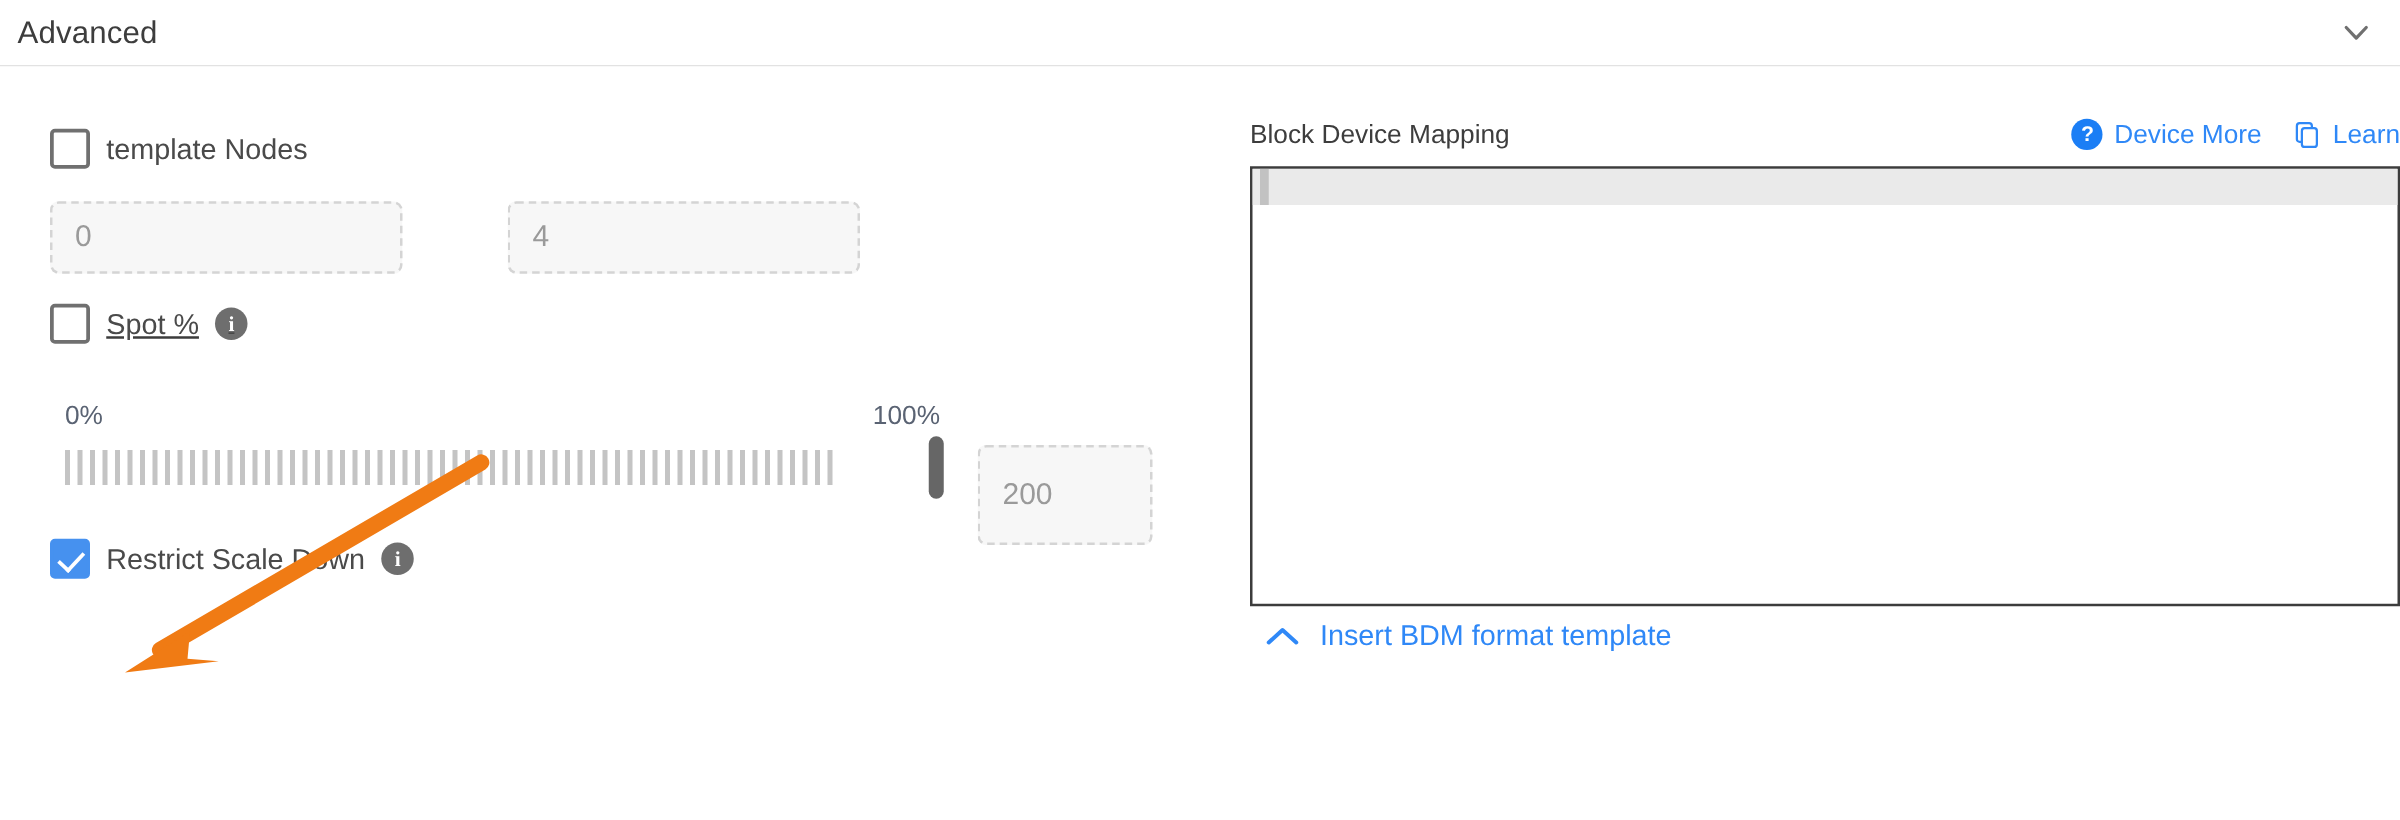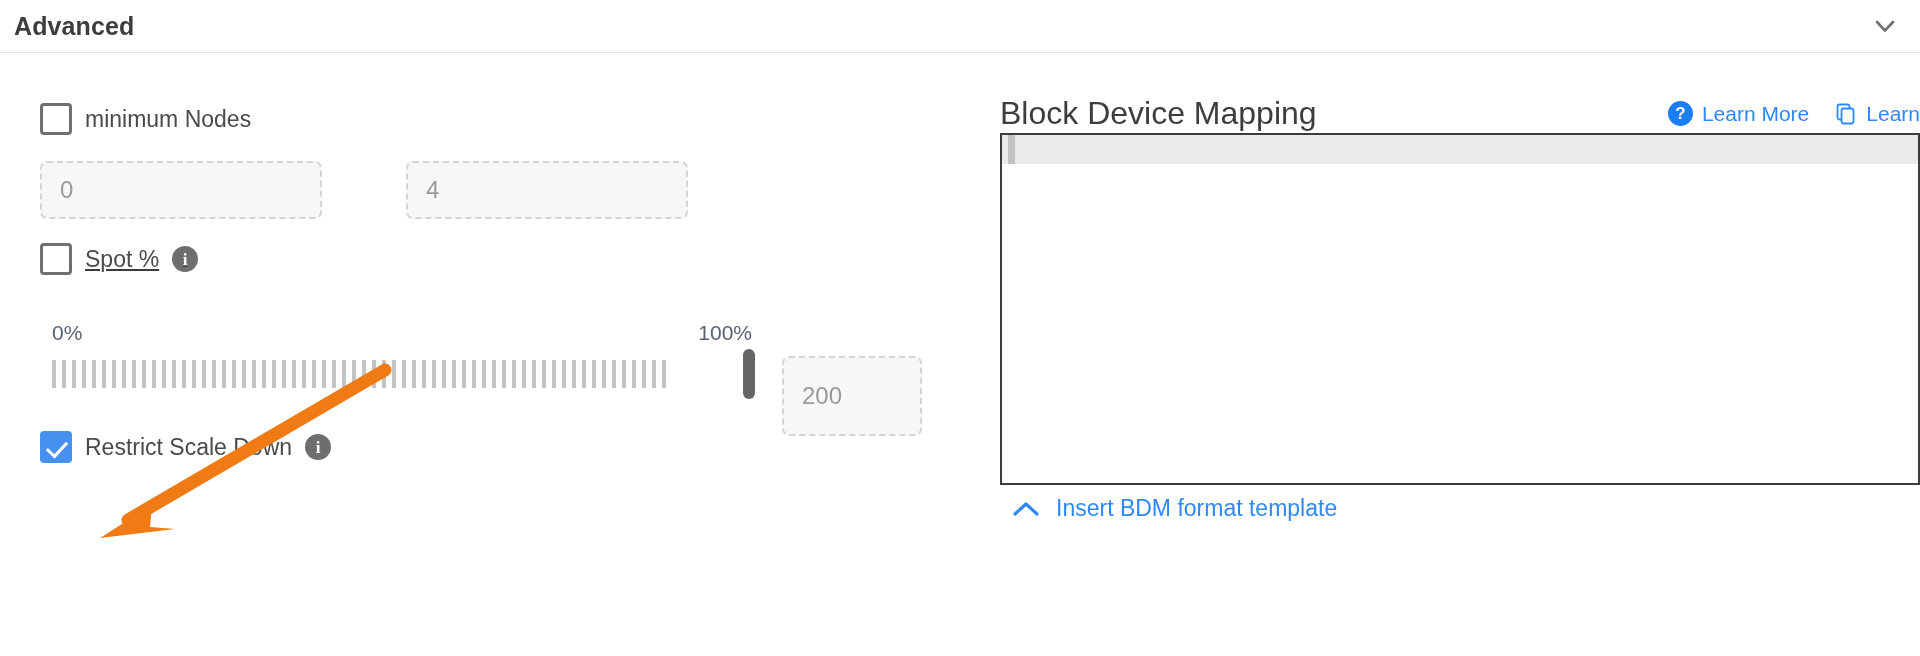--- a/index.html
+++ b/index.html
@@ -23,21 +23,21 @@
     left: 0; top: 0;
     width: 1920px; height: 53px;
     display: flex;
     align-items: center;
     justify-content: space-between;
     padding: 0 18px 0 14px;
     border-bottom: 1px solid #e2e2e2;
   }
   .section-title {
     font-size: 25px;
-    font-weight: 700;
+    font-weight: 400;
     color: #3d3d3d;
     letter-spacing: .1px;
   }
   .chev-down {
     width: 34px; height: 34px;
     display: flex; align-items: center; justify-content: center;
     cursor: pointer;
   }
   .chev-down svg { display: block; }
 
@@ -153,21 +153,21 @@
   }
   .bdm-header {
     position: absolute;
     left: 0; top: 42px;
     width: 920px;
     display: flex;
     align-items: center;
     justify-content: space-between;
   }
   .bdm-title {
-    font-size: 32px;
+    font-size: 21px;
     color: #3d3d3d;
   }
   .bdm-actions {
     display: flex;
     align-items: center;
     gap: 26px;
   }
   .action-link {
     display: flex;
     align-items: center;
@@ -246,21 +246,21 @@
       <svg width="26" height="26" viewBox="0 0 26 26">
         <polyline points="5,9 13,17.5 21,9" fill="none" stroke="#707070" stroke-width="2.6" stroke-linecap="round" stroke-linejoin="round"></polyline>
       </svg>
     </span>
   </div>
 
   <div class="left-col">
 
     <div class="cb-row" style="left:40px; top:50px;">
       <span class="cb"></span>
-      <span class="cb-label">minimum Nodes</span>
+      <span class="cb-label">template Nodes</span>
     </div>
     <div class="num-input" style="left:40px; top:108px; width:282px; height:58px;">0</div>
 
     <div class="num-input" style="left:406px; top:108px; width:282px; height:58px;">4</div>
 
     <div class="cb-row" style="left:40px; top:190px;text-decoration:underline;">
       <span class="cb"></span>
       <span class="cb-label">Spot %</span>
       <span class="info-icon">i</span>
     </div>
@@ -345,21 +345,21 @@
     </div>
   </div>
 
   <div class="right-col">
 
     <div class="bdm-header">
       <span class="bdm-title">Block Device Mapping</span>
       <span class="bdm-actions">
         <span class="action-link">
           <span class="q-icon">?</span>
-          <span>Learn More</span>
+          <span>Device More</span>
         </span>
         <span class="action-link">
           <span class="copy-icon">
             <svg width="22" height="22" viewBox="0 0 22 22">
               <rect x="2.5" y="1.5" width="12" height="15" rx="2.2" fill="none" stroke="#2f88f7" stroke-width="1.8"></rect>
               <rect x="6.5" y="5.5" width="12" height="15" rx="2.2" fill="#ffffff" stroke="#2f88f7" stroke-width="1.8"></rect>
             </svg>
           </span>
           <span>Learn</span>
         </span>

